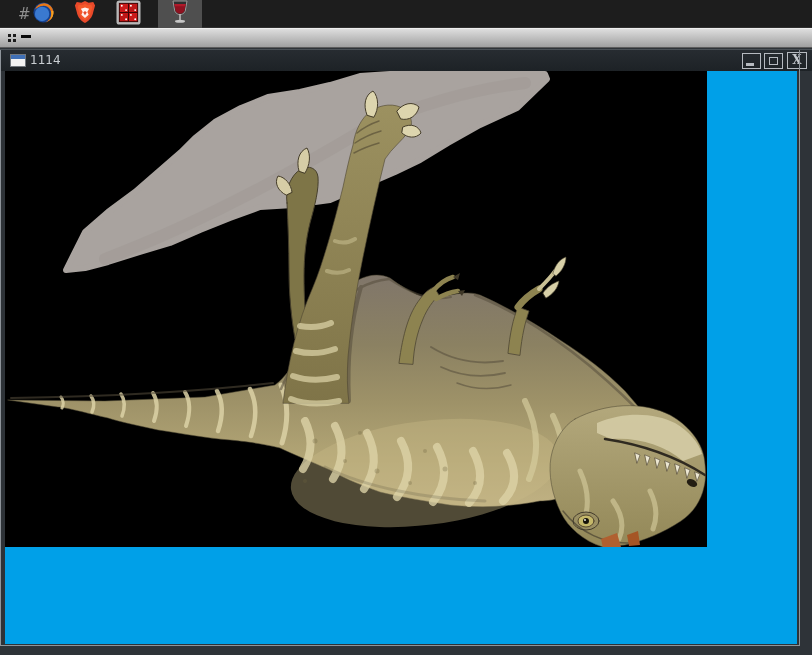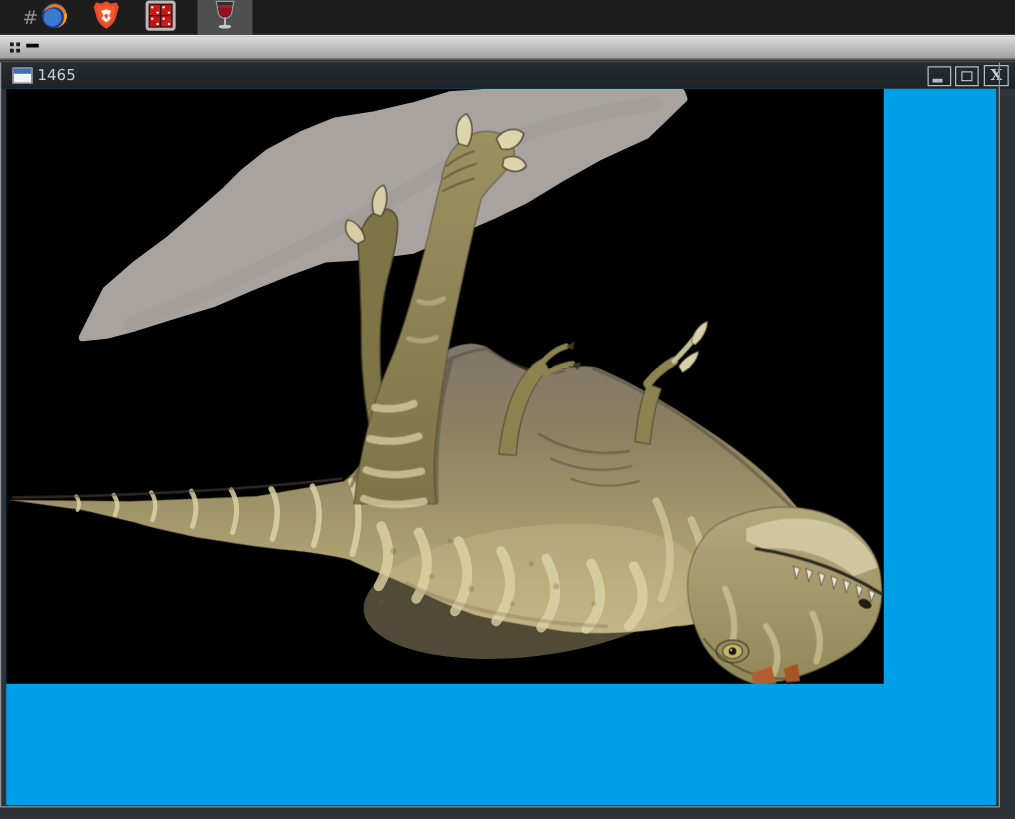--- a/index.html
+++ b/index.html
@@ -130,21 +130,21 @@
     <div class="dash"></div>
   </div>
 
   <div class="window">
     <div class="tb-topline"></div>
 
     <div class="titlebar">
       <span class="title-icon">
           <i></i>
         </span>
-      <span class="title-text">1465</span>
+      <span class="title-text">1114</span>
       <span class="win-btn btn-min">
           <i></i>
         </span>
       <span class="win-btn btn-max">
           <i></i>
         </span>
       <span class="win-btn btn-close">X</span>
     </div>
 
     <div class="canvas-bg"></div>

